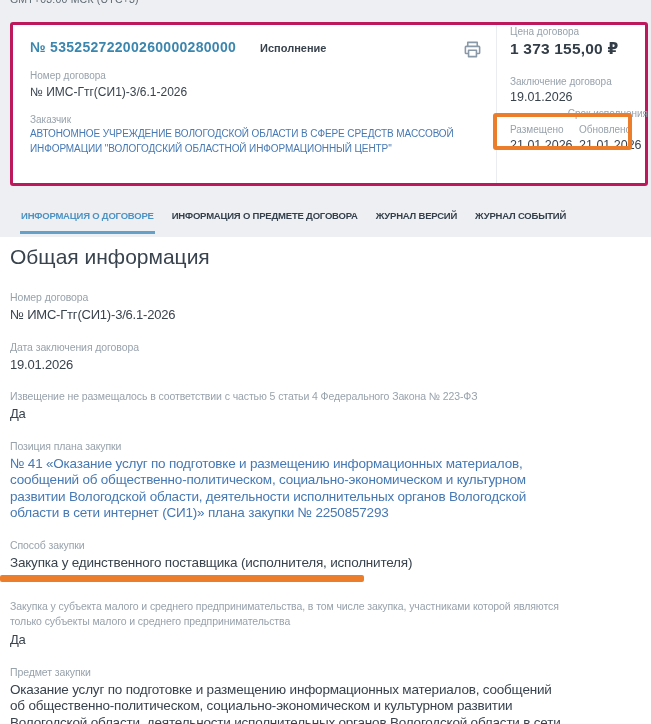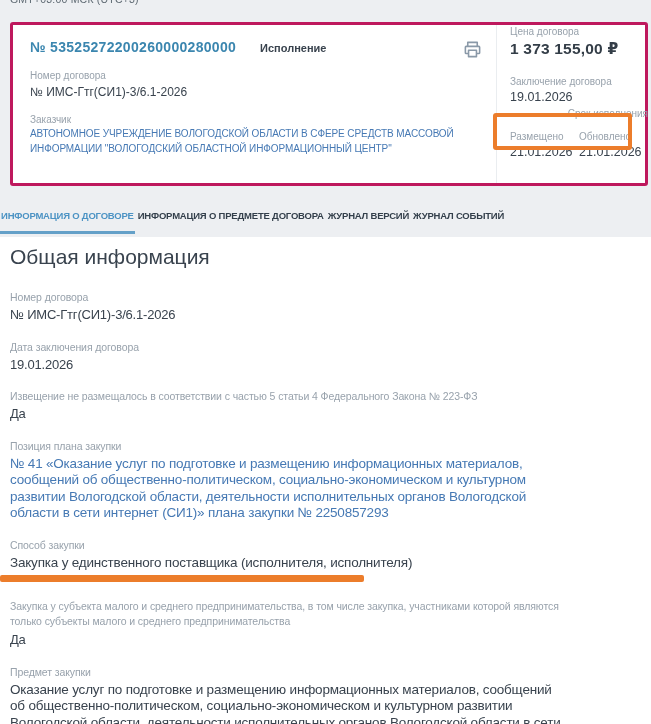--- a/index.html
+++ b/index.html
@@ -25,26 +25,26 @@
   .print-btn { position:absolute; left:446px; top:12px; width:26px; height:26px;
                background:none; border:none; cursor:pointer; padding:3px; }
   .vdiv { position:absolute; left:483px; top:0; bottom:0; width:0; border-left:1px solid #EAEDF0; }
   .card-right { position:absolute; left:497px; top:0; width:138px; }
   .rlbl { color:#98A2AC; font-size:10px; line-height:13px; }
   .rval { color:#39434E; font-size:12.5px; line-height:14px; margin-top:2px; }
   .price { font-size:15.5px; font-weight:bold; line-height:18px; color:#333D47; letter-spacing:0.2px; }
   .blk2 { margin-top:17px; }
   .blk3 { margin-top:3px;text-align:right; }
   .blk3 .rval { font-size:11px; letter-spacing:-0.3px; }
-  .two-col { margin-top:10px; display:flex; }
+  .two-col { margin-top:3px; display:flex; }
   .two-col .col { width:78px; }
 
   
   .tabs { position:absolute; top:186px; left:0; width:651px; height:51px; background:#EDEFF2;
-          display:flex; align-items:flex-end; padding-left:0; gap:2px; }
+          display:flex; align-items:flex-end; padding-left:20px; gap:16px; }
   .tab { font-size:9.5px; font-weight:bold; letter-spacing:-0.2px; color:#333F4B;
          padding:0 1px 10px 1px; border-bottom:3px solid transparent; cursor:pointer;
          margin-bottom:3px; white-space:nowrap; }
   .tab.active { color:#4C93C4; border-bottom-color:#64A0C8; }
 
   
   .content { position:absolute; top:237px; left:0; width:651px; height:487px;
              background:#fff; padding:8px 10px 0 10px; }
   .content h1 { font-size:21px; font-weight:400; color:#39434E; line-height:24px; margin-bottom:22px; }
   .field { margin-top:17px; }

